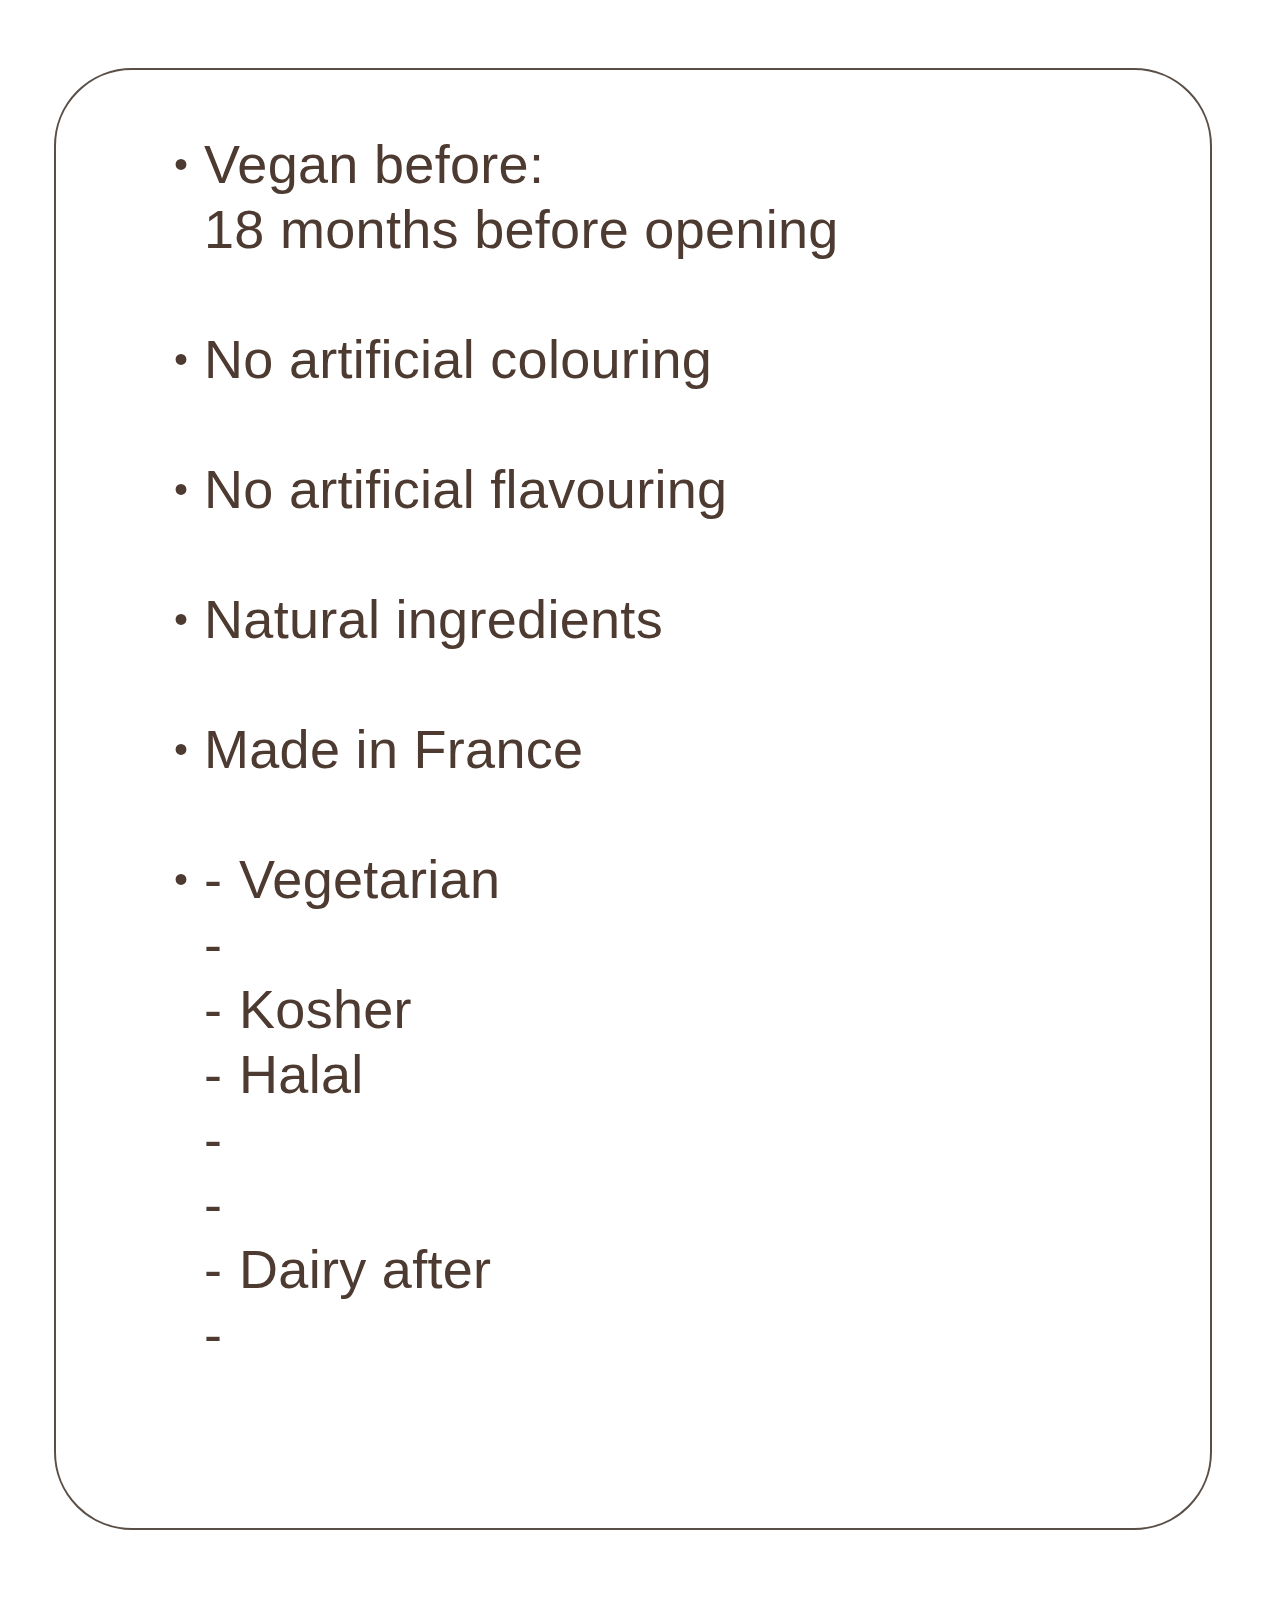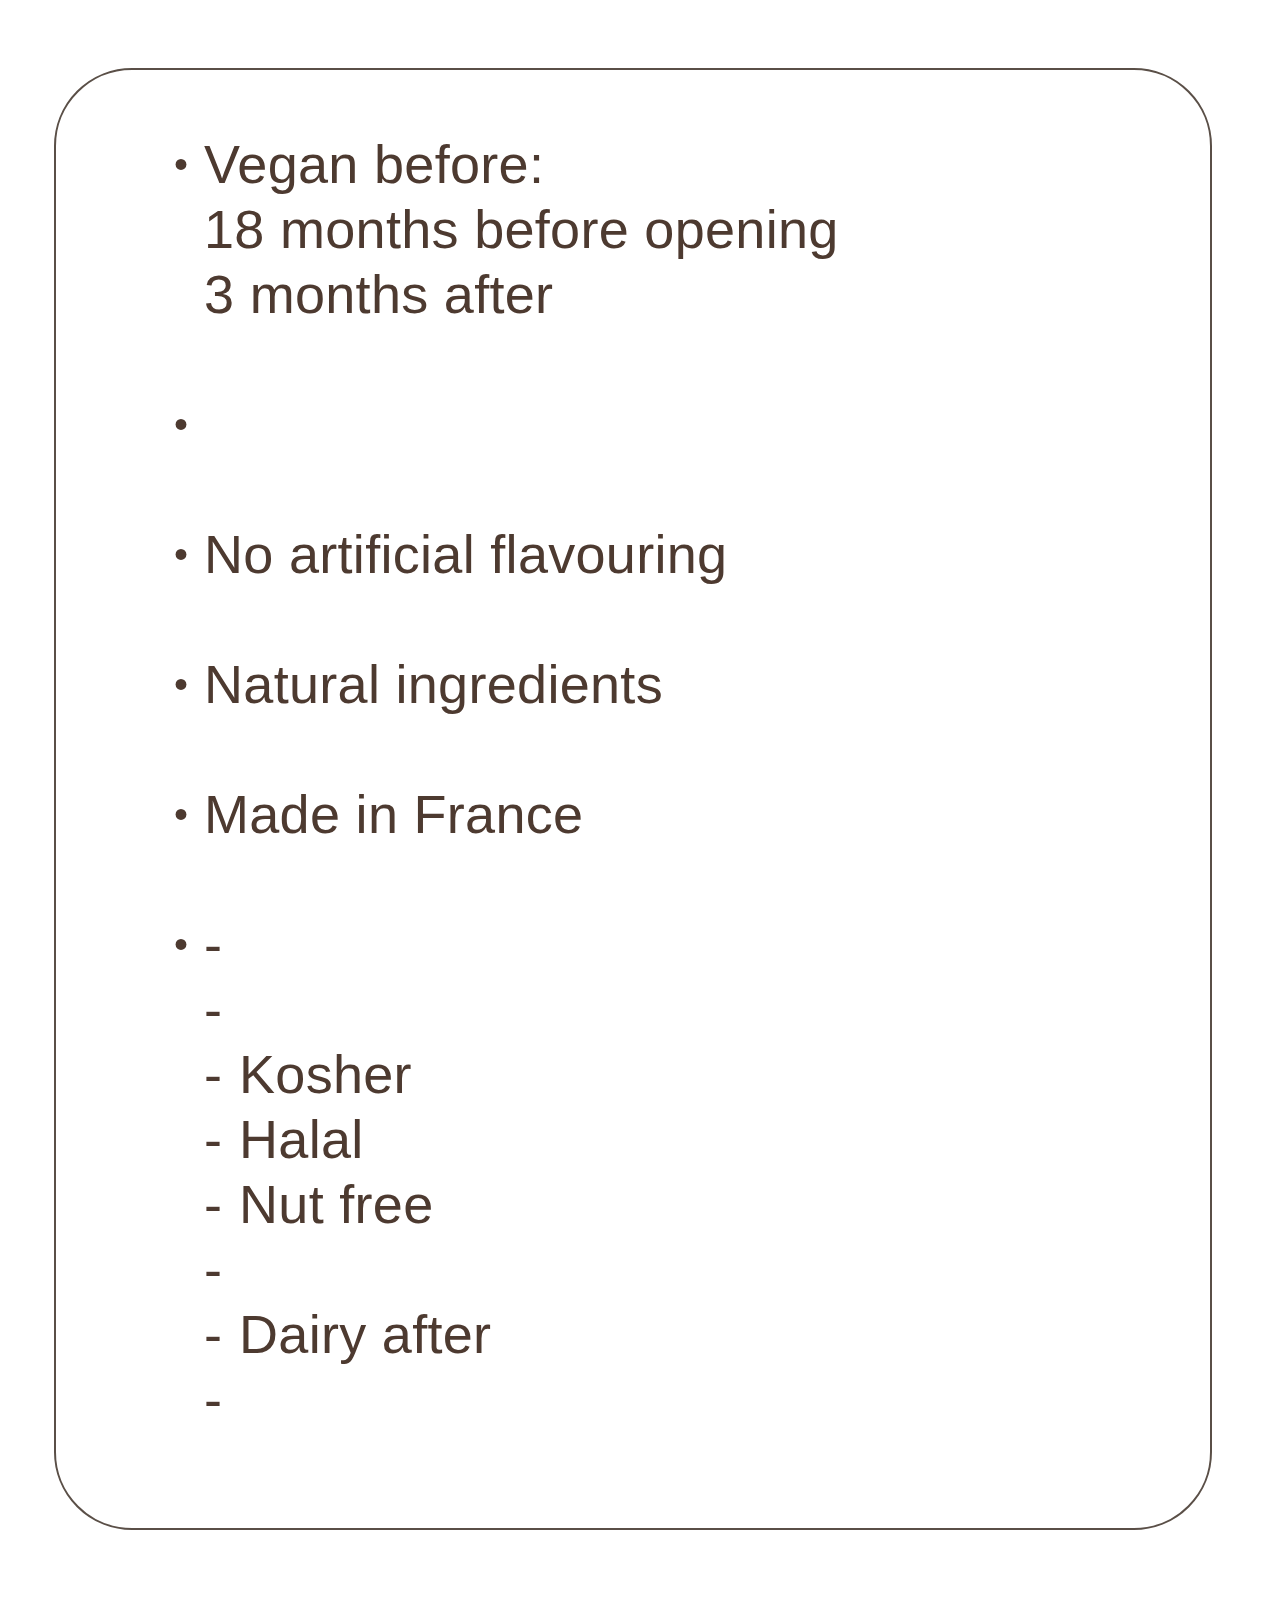--- a/index.html
+++ b/index.html
@@ -51,28 +51,26 @@
     <div class="content">
 
       <div class="section">
         <div class="row">
           <span class="bullet">•</span>
           <span class="txt">Vegan before:</span>
         </div>
         <div class="row cont">
           <span class="txt">18 months before opening</span>
         </div>
-        <div class="row cont">
-          <span class="txt">3 months after</span>
-        </div>
       </div>
 
       <div class="section">
         <div class="row">
           <span class="bullet">•</span>
+          <span class="txt">No artificial colouring</span>
         </div>
       </div>
 
       <div class="section">
         <div class="row">
           <span class="bullet">•</span>
           <span class="txt">No artificial flavouring</span>
         </div>
       </div>
 
@@ -89,35 +87,35 @@
           <span class="txt">Made in France</span>
         </div>
       </div>
 
       <div class="section">
         <div class="row">
           <span class="bullet">•</span>
           <div class="sublist">
             <div class="subitem">
               <span class="dash">-</span>
+              <span class="txt">Vegetarian</span>
             </div>
             <div class="subitem">
               <span class="dash">-</span>
             </div>
             <div class="subitem">
               <span class="dash">-</span>
               <span class="txt">Kosher</span>
             </div>
             <div class="subitem">
               <span class="dash">-</span>
               <span class="txt">Halal</span>
             </div>
             <div class="subitem">
               <span class="dash">-</span>
-              <span class="txt">Nut free</span>
             </div>
             <div class="subitem">
               <span class="dash">-</span>
             </div>
             <div class="subitem">
               <span class="dash">-</span>
               <span class="txt">Dairy after</span>
             </div>
             <div class="subitem">
               <span class="dash">-</span>

